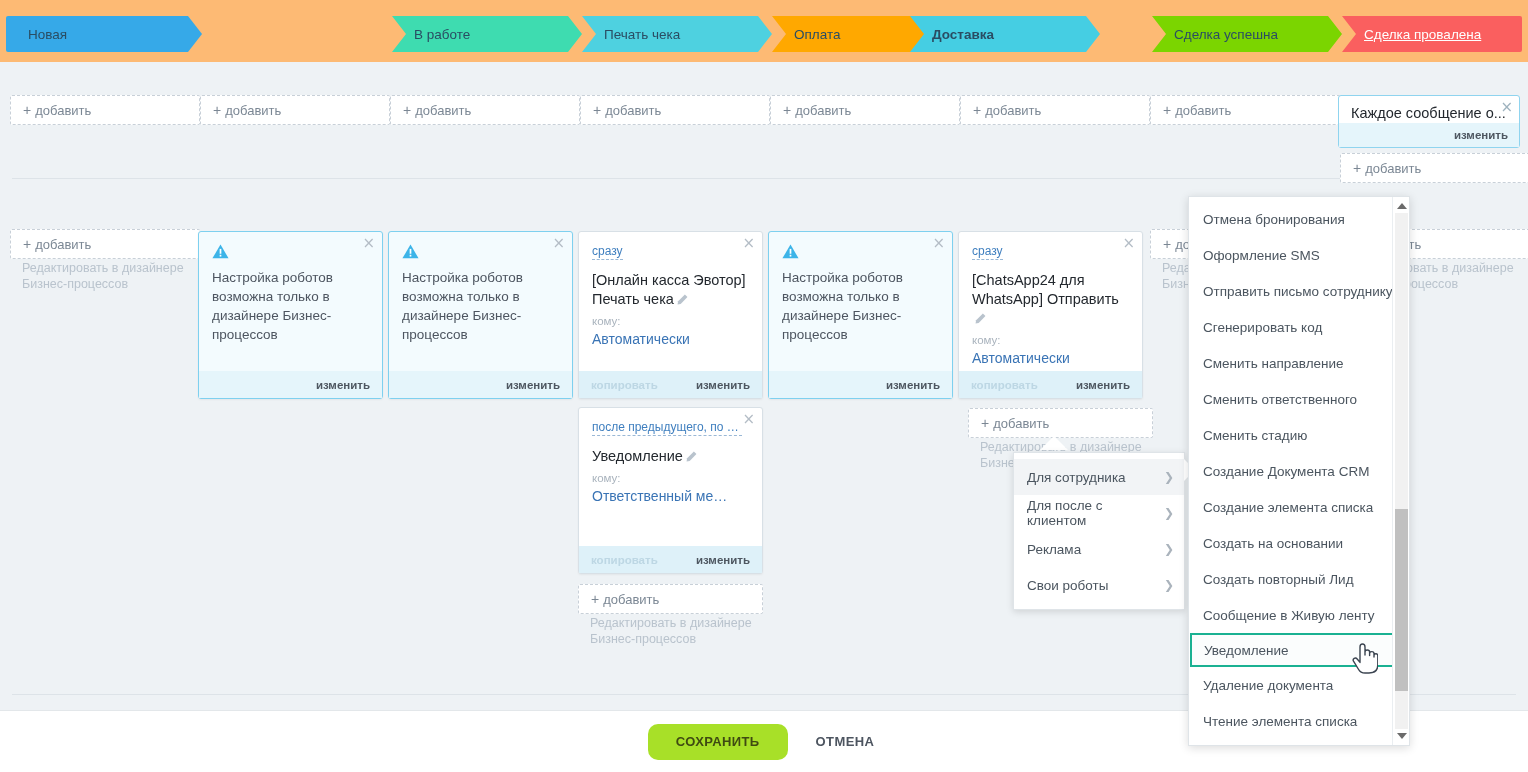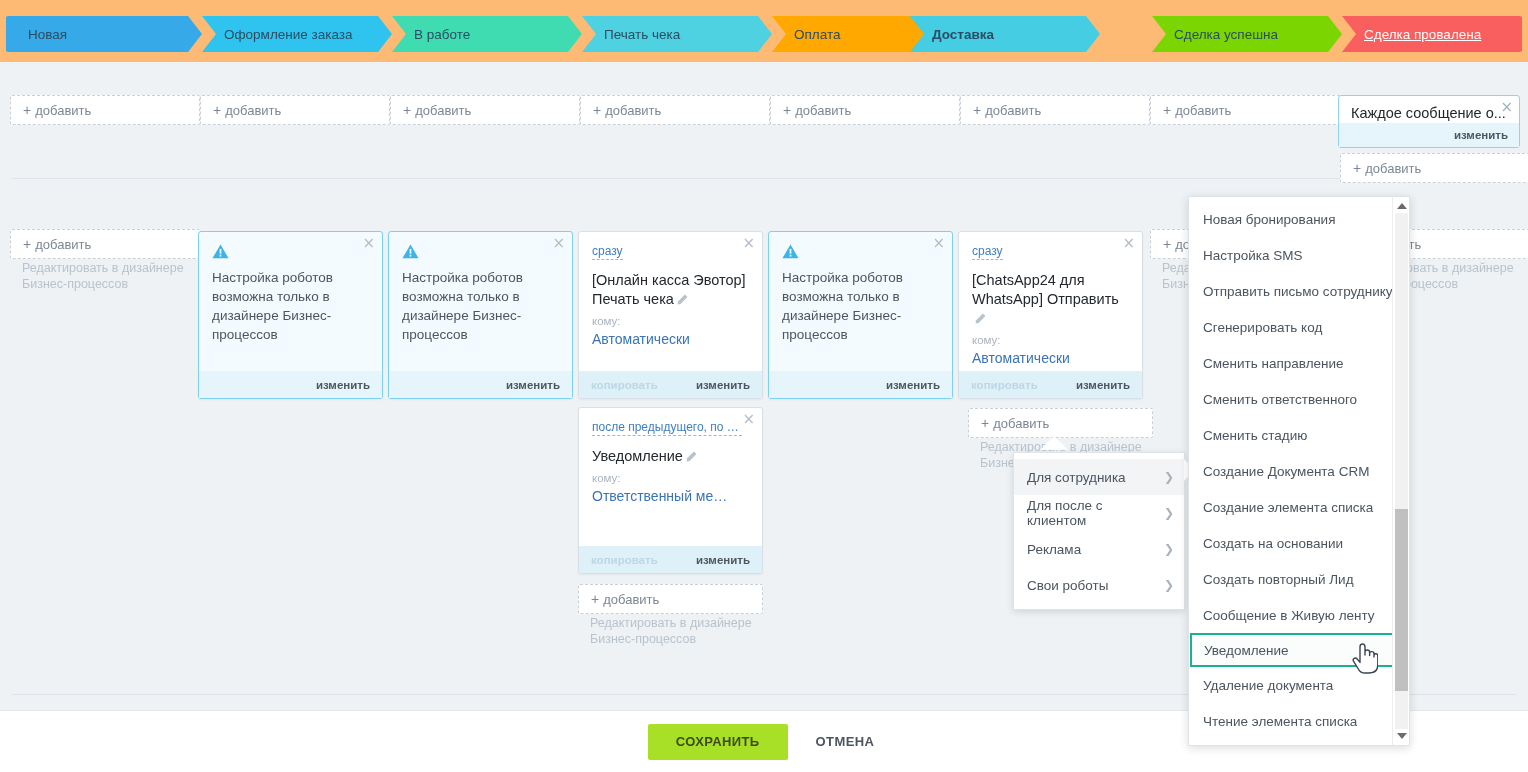--- a/index.html
+++ b/index.html
@@ -225,21 +225,21 @@
   }
   .btn-save {
     background: #a8e028;
     color: #3f4a12;
     border: none;
     height: 36px;
     padding: 0 28px;
     font-size: 13px;
     font-weight: bold;
     letter-spacing: 0.4px;
-    border-radius: 2px;
+    border-radius: 10px;
     cursor: pointer;
     font-family: "Liberation Sans", sans-serif;
   }
   .btn-cancel {
     background: transparent;
     border: none;
     color: #4d5560;
     font-size: 13px;
     font-weight: bold;
     letter-spacing: 0.4px;
@@ -356,23 +356,20 @@
   }
 </style>
 </head>
 <body>
 
 <div id="app">
 
   <div class="stage-bar">
       <div class="stage first" style="left: 0px; width: 196px; background: rgb(54, 169, 232); color: rgb(42, 77, 99);">
         <span>Новая</span>
-      </div>
-      <div class="stage" style="left: 196px; width: 190px; background: rgb(46, 196, 239); color: rgb(42, 77, 99);">
-        <span>Оформление заказа</span>
       </div>
       <div class="stage" style="left: 386px; width: 190px; background: rgb(62, 220, 176); color: rgb(42, 77, 99);">
         <span>В работе</span>
       </div>
       <div class="stage" style="left: 576px; width: 190px; background: rgb(78, 209, 224); color: rgb(42, 77, 99);">
         <span>Печать чека</span>
       </div>
       <div class="stage" style="left: 766px; width: 190px; background: rgb(255, 168, 0); color: rgb(42, 77, 99);">
         <span>Оплата</span>
       </div>
@@ -588,24 +585,24 @@
       </div>
       <div class="submenu-item">
         <span>Свои роботы</span>
         <span class="chev">❯</span>
       </div>
     </div>
   <div class="submenu-arrow"></div>
 
   <div class="menu">
     <div class="menu-item">
-        <span>Новая бронирования</span>
-      </div>
-      <div class="menu-item">
-        <span>Настройка SMS</span>
+        <span>Отмена бронирования</span>
+      </div>
+      <div class="menu-item">
+        <span>Оформление SMS</span>
       </div>
       <div class="menu-item">
         <span>Отправить письмо сотруднику</span>
       </div>
       <div class="menu-item">
         <span>Сгенерировать код</span>
       </div>
       <div class="menu-item">
         <span>Сменить направление</span>
       </div>

